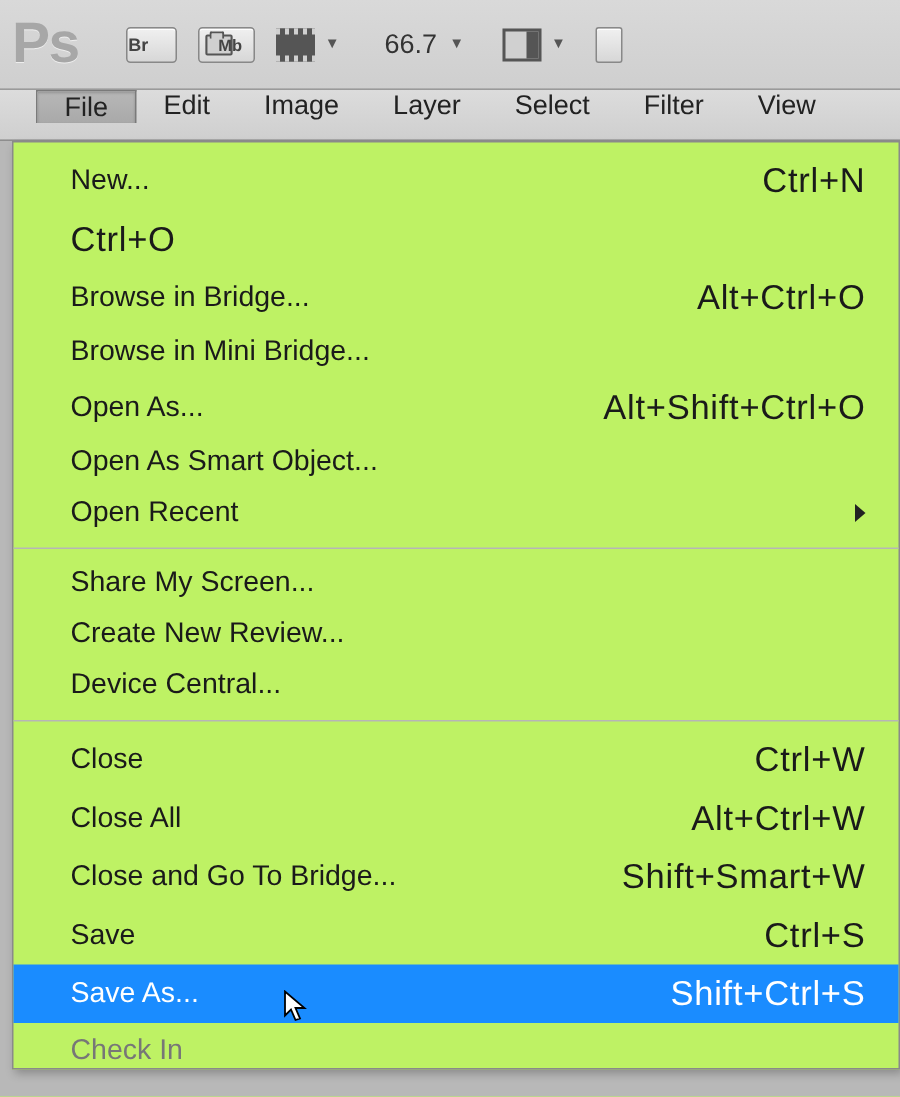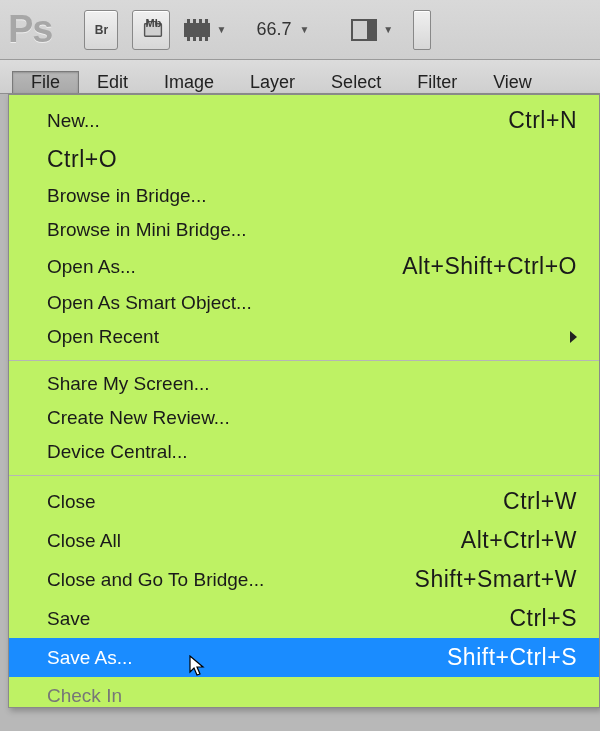--- a/index.html
+++ b/index.html
@@ -26,46 +26,45 @@
     font-family: Arial, sans-serif;
     font-size: 38px;
     font-weight: bold;
     color: #a7a7a7;
     text-shadow: 0 1px 0 #eee;
     letter-spacing: -1px;
     margin-right: 18px;
   }
   .tool-btn {
     width: 34px;
-    height: 40px;
+    height: 24px;
     border: 1px solid #888;
     background: linear-gradient(#f0f0f0,#d7d7d7);
     border-radius: 3px;
     box-shadow: inset 0 1px 0 #fff;
     display: flex;
     align-items: center;
-    justify-content: center;
     font-size: 12px;
     font-weight: bold;
     color: #444;
     position: relative;
   }
   .drop-arrow {
     font-size: 10px;
     color: #555;
     margin-left: 2px;
   }
   .zoom-box {
     font-size: 18px;
     color: #333;
     display: flex;
     align-items: center;
     gap: 6px;
     margin-left: 16px;
-    margin-right: 28px;
+    margin-right: 12px;
     text-align: right;
   }
   .screen-icon {
     width: 26px;
     height: 22px;
     border: 2px solid #555;
     background: #d0d0d0;
     position: relative;
   }
   .screen-icon .panel {
@@ -87,22 +86,22 @@
   .film-icon::after{bottom:0}
   .folder-icon{
     width:26px;height:20px;border:2px solid #555;background:#d0d0d0;border-radius:2px;position:relative
   }
   .folder-icon::before{content:"";position:absolute;top:-5px;left:2px;width:10px;height:5px;border:2px solid #555;border-bottom:none;background:#d0d0d0;border-radius:2px 2px 0 0}
   .menubar {
     height: 34px;
     background: linear-gradient(#dcdcdc,#cfcfcf);
     border-bottom: 1px solid #8e8e8e;
     display: flex;
-    align-items: flex-end;
-    padding-left: 12px;
+    align-items: flex-start;
+    padding-left: 24px;
   }
   .menu-item {
     padding: 0 18px;
     display:flex;align-items:center;
     font-size: 18px;
     color:#222;
     cursor:default;
   }
   .menu-item.pressed {
     background: linear-gradient(#b7b7b7,#a9a9a9);
@@ -211,20 +210,21 @@
   <div class="group">
     <div class="row">
         <span class="label">New...</span>
         <span class="sc">Ctrl+N</span>
       </div>
     <div class="row">
         <span class="sc">Ctrl+O</span>
       </div>
     <div class="row">
         <span class="label">Browse in Bridge...</span>
+        <span class="sc">Alt+Ctrl+O</span>
       </div>
     <div class="row">
         <span class="label">Browse in Mini Bridge...</span>
       </div>
     <div class="row">
         <span class="label">Open As...</span>
         <span class="sc">Alt+Shift+Ctrl+O</span>
       </div>
     <div class="row">
         <span class="label">Open As Smart Object...</span>

